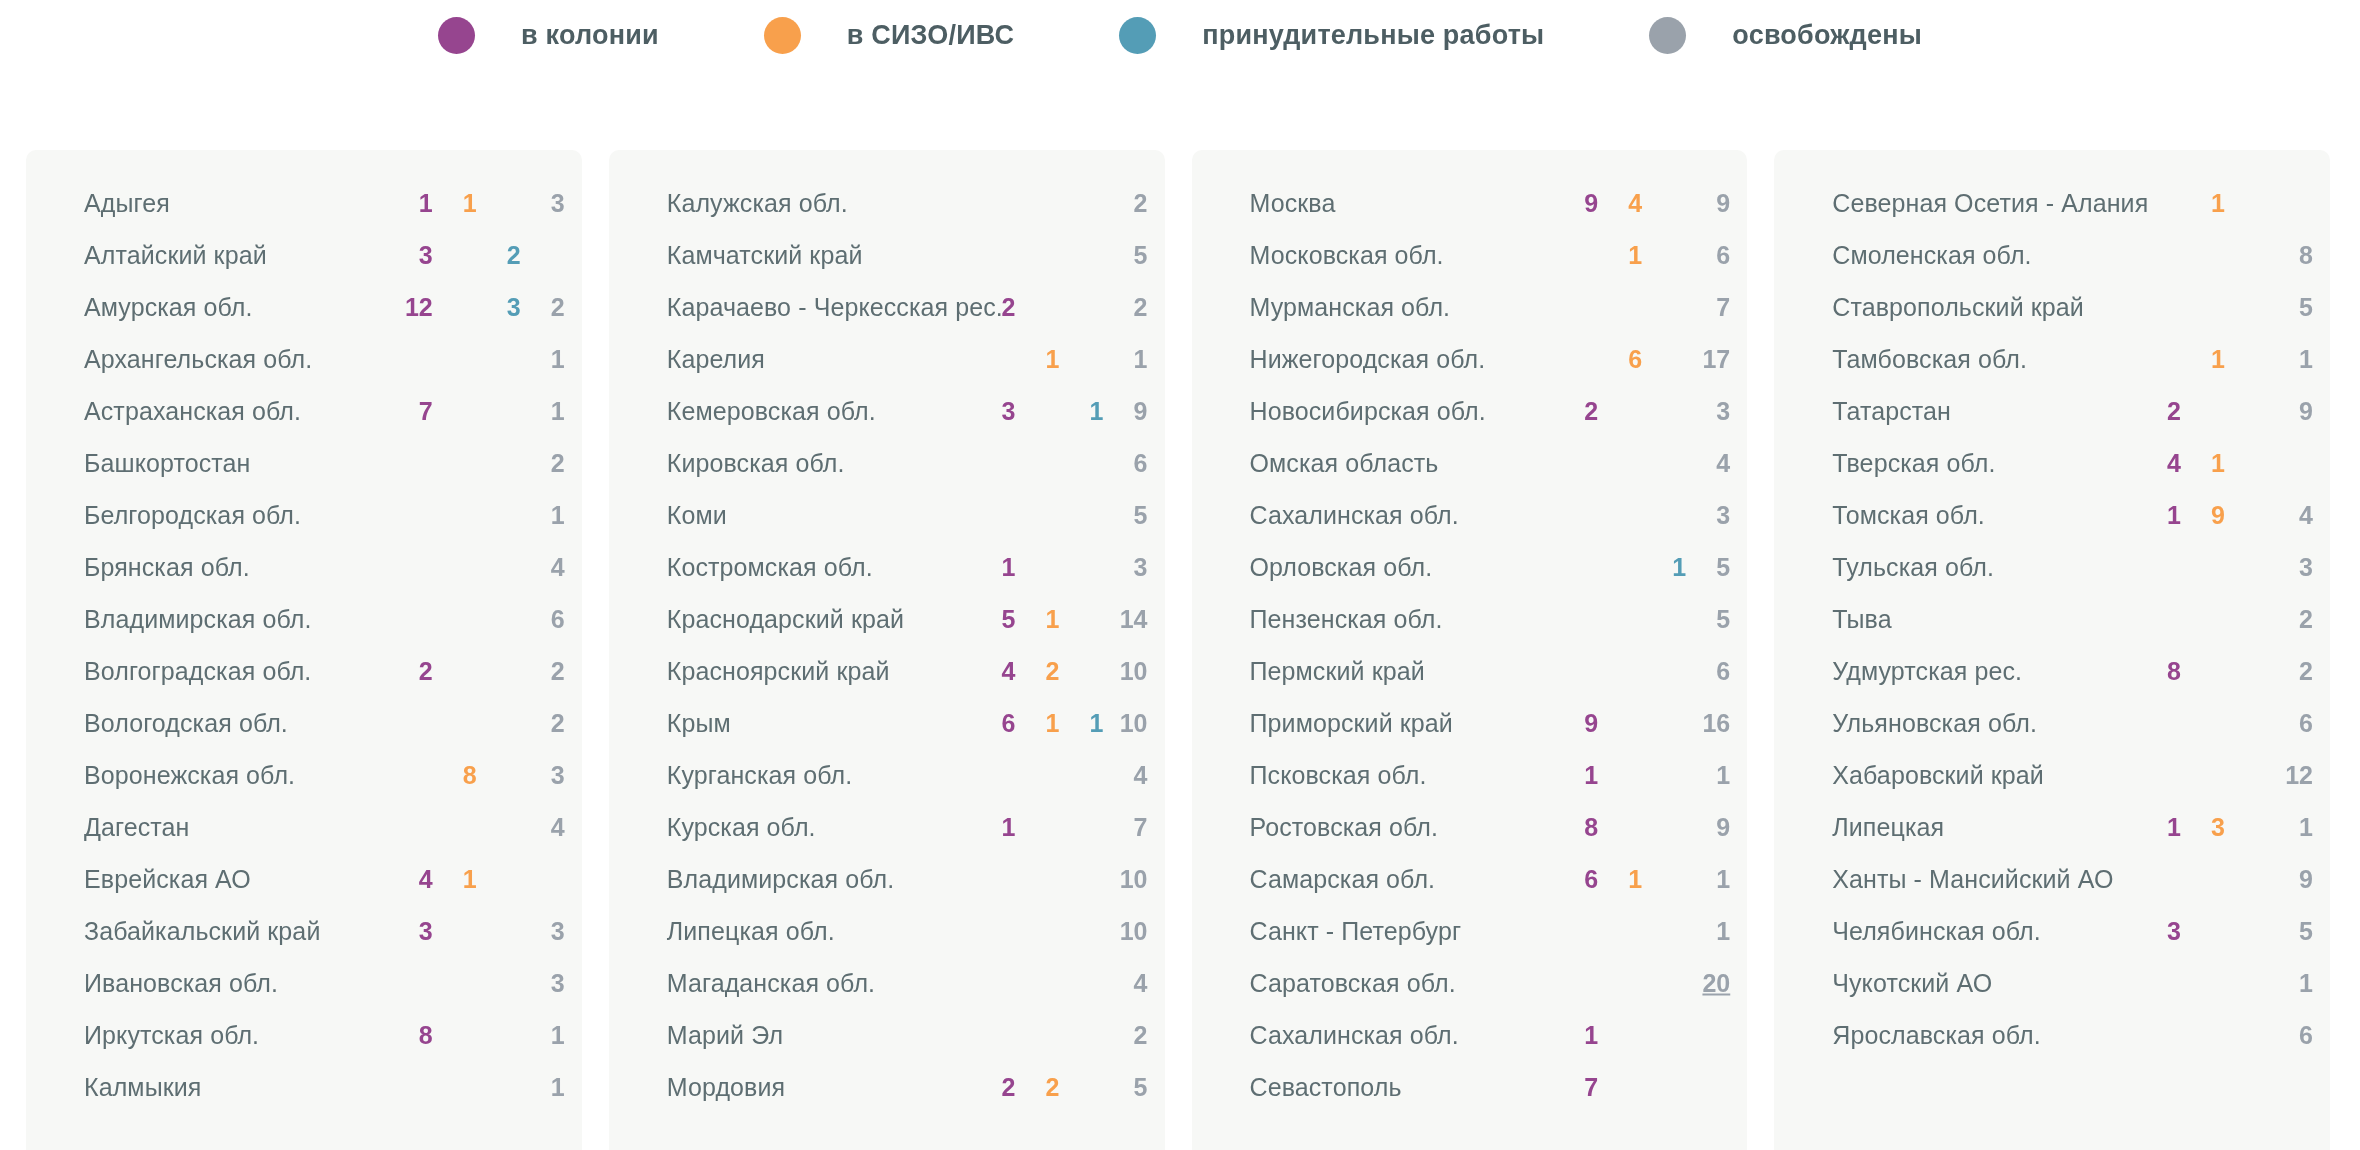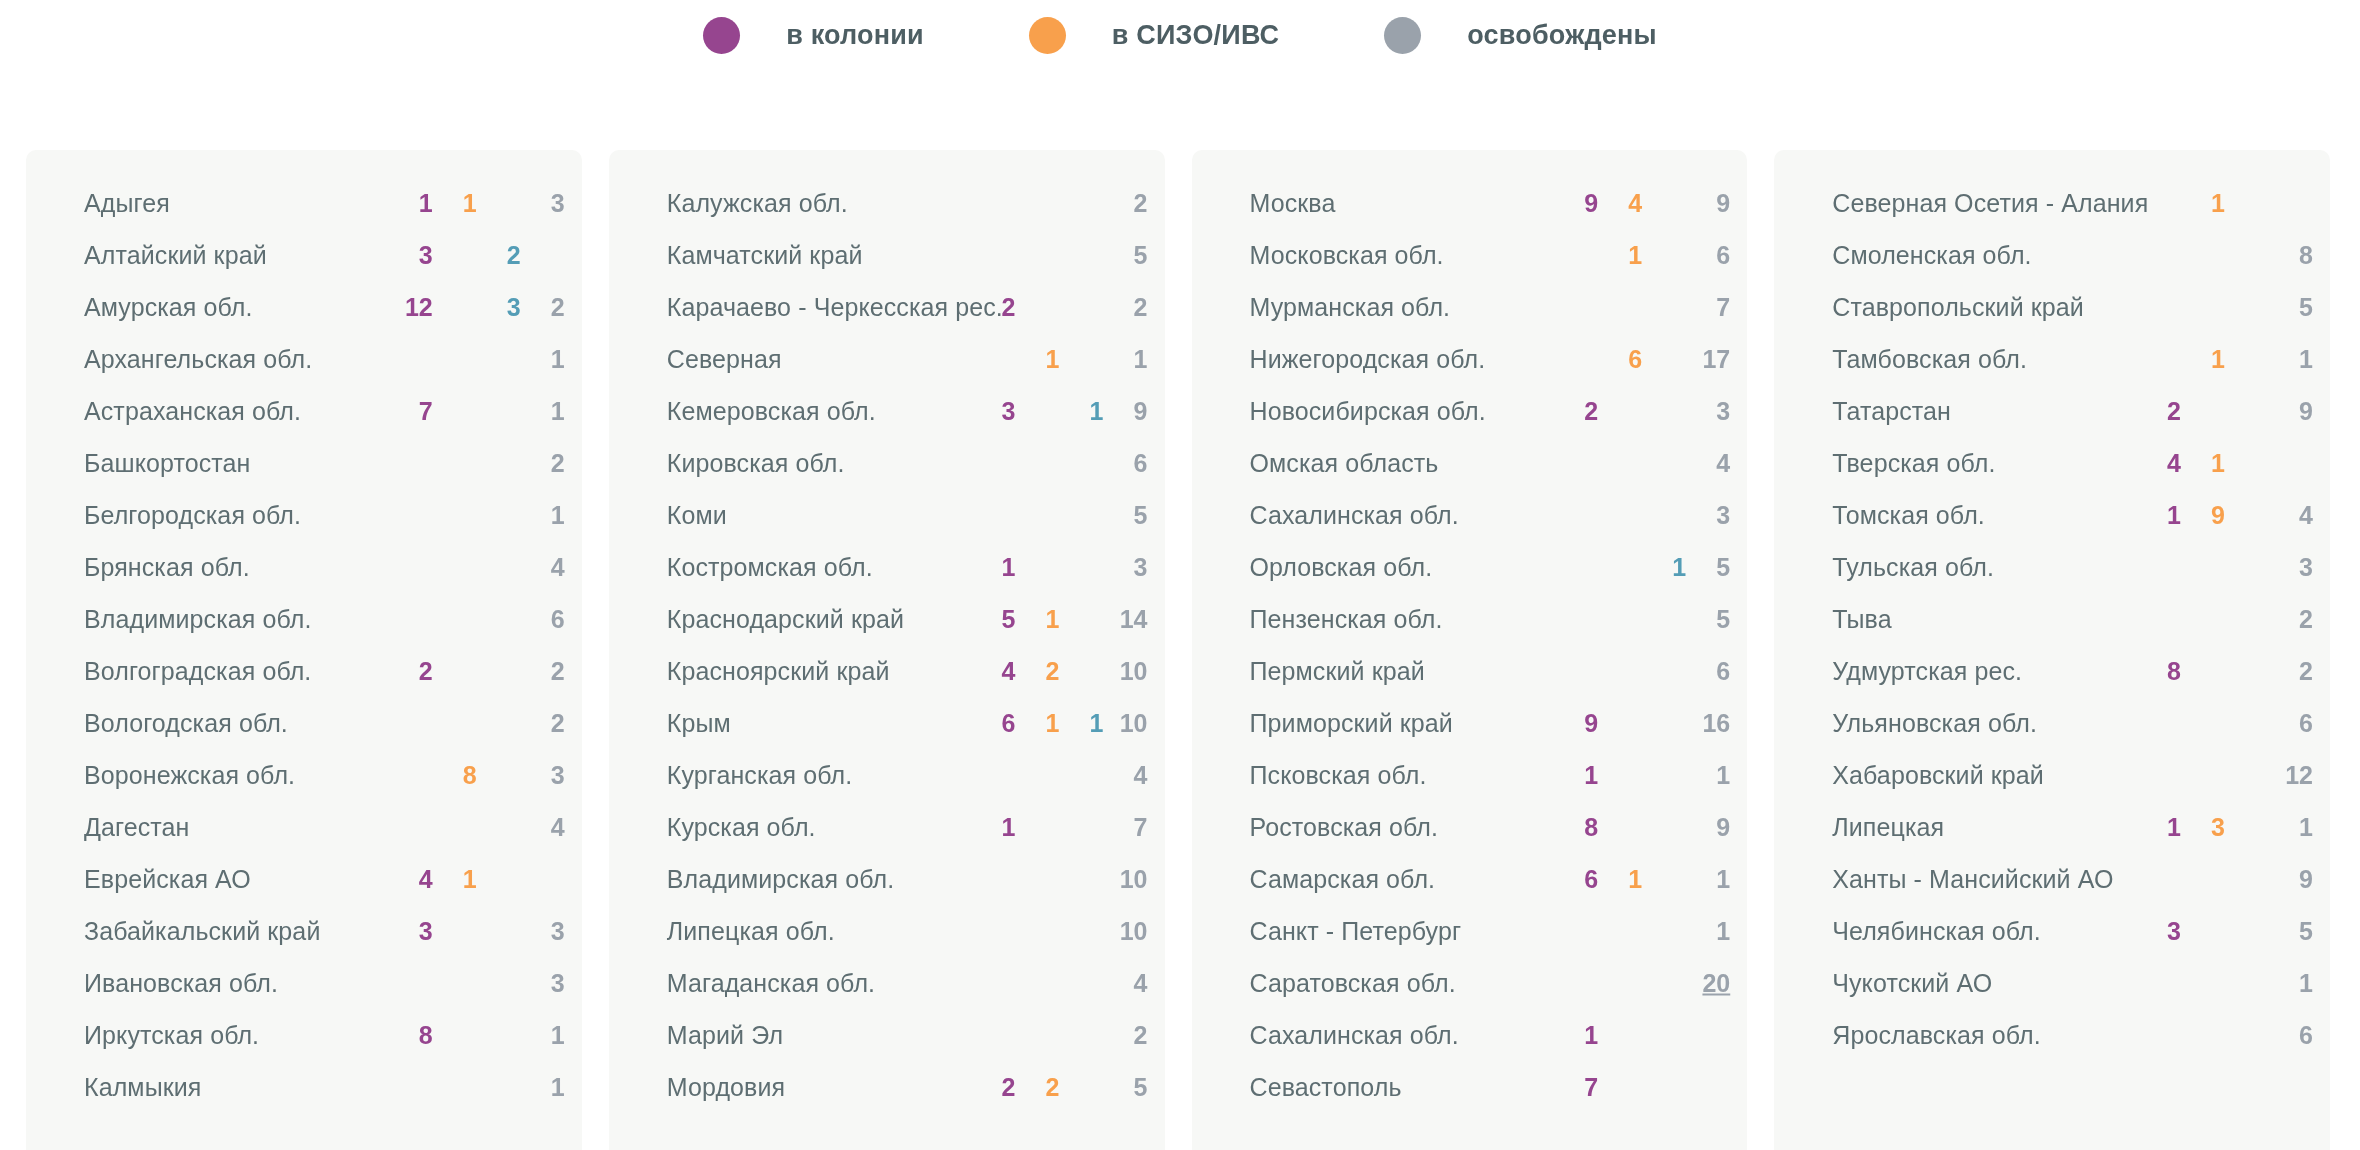--- a/index.html
+++ b/index.html
@@ -54,20 +54,24 @@
 <div class="legend">
   <div class="legend-item">
     <span class="dot" style="background: rgb(150, 69, 143);"></span>
     <span class="legend-label">в колонии</span>
   </div>
   <div class="legend-item">
     <span class="dot" style="background: rgb(248, 160, 76);"></span>
     <span class="legend-label">в СИЗО/ИВС</span>
   </div>
   <div class="legend-item">
+    <span class="dot" style="background: rgb(84, 157, 182);"></span>
+    <span class="legend-label">принудительные работы</span>
+  </div>
+  <div class="legend-item">
     <span class="dot" style="background: rgb(154, 162, 171);"></span>
     <span class="legend-label">освобождены</span>
   </div>
 </div>
 
 <div class="grid">
   <div class="card">
       <div class="row">
         <span class="rname">Адыгея</span>
         <span class="val v0" style="color: rgb(150, 69, 143);">1</span>
@@ -211,21 +215,21 @@
         <span class="val v3" style="color: rgb(154, 162, 171);">5</span>
       </div>
       <div class="row">
         <span class="rname">Карачаево - Черкесская рес.</span>
         <span class="val v0" style="color: rgb(150, 69, 143);">2</span>
         <span class="val v1" style="color: rgb(248, 160, 76);"></span>
         <span class="val v2" style="color: rgb(84, 157, 182);"></span>
         <span class="val v3" style="color: rgb(154, 162, 171);">2</span>
       </div>
       <div class="row">
-        <span class="rname">Северная</span>
+        <span class="rname">Карелия</span>
         <span class="val v0" style="color: rgb(150, 69, 143);"></span>
         <span class="val v1" style="color: rgb(248, 160, 76);">1</span>
         <span class="val v2" style="color: rgb(84, 157, 182);"></span>
         <span class="val v3" style="color: rgb(154, 162, 171);">1</span>
       </div>
       <div class="row">
         <span class="rname">Кемеровская обл.</span>
         <span class="val v0" style="color: rgb(150, 69, 143);">3</span>
         <span class="val v1" style="color: rgb(248, 160, 76);"></span>
         <span class="val v2" style="color: rgb(84, 157, 182);">1</span>

